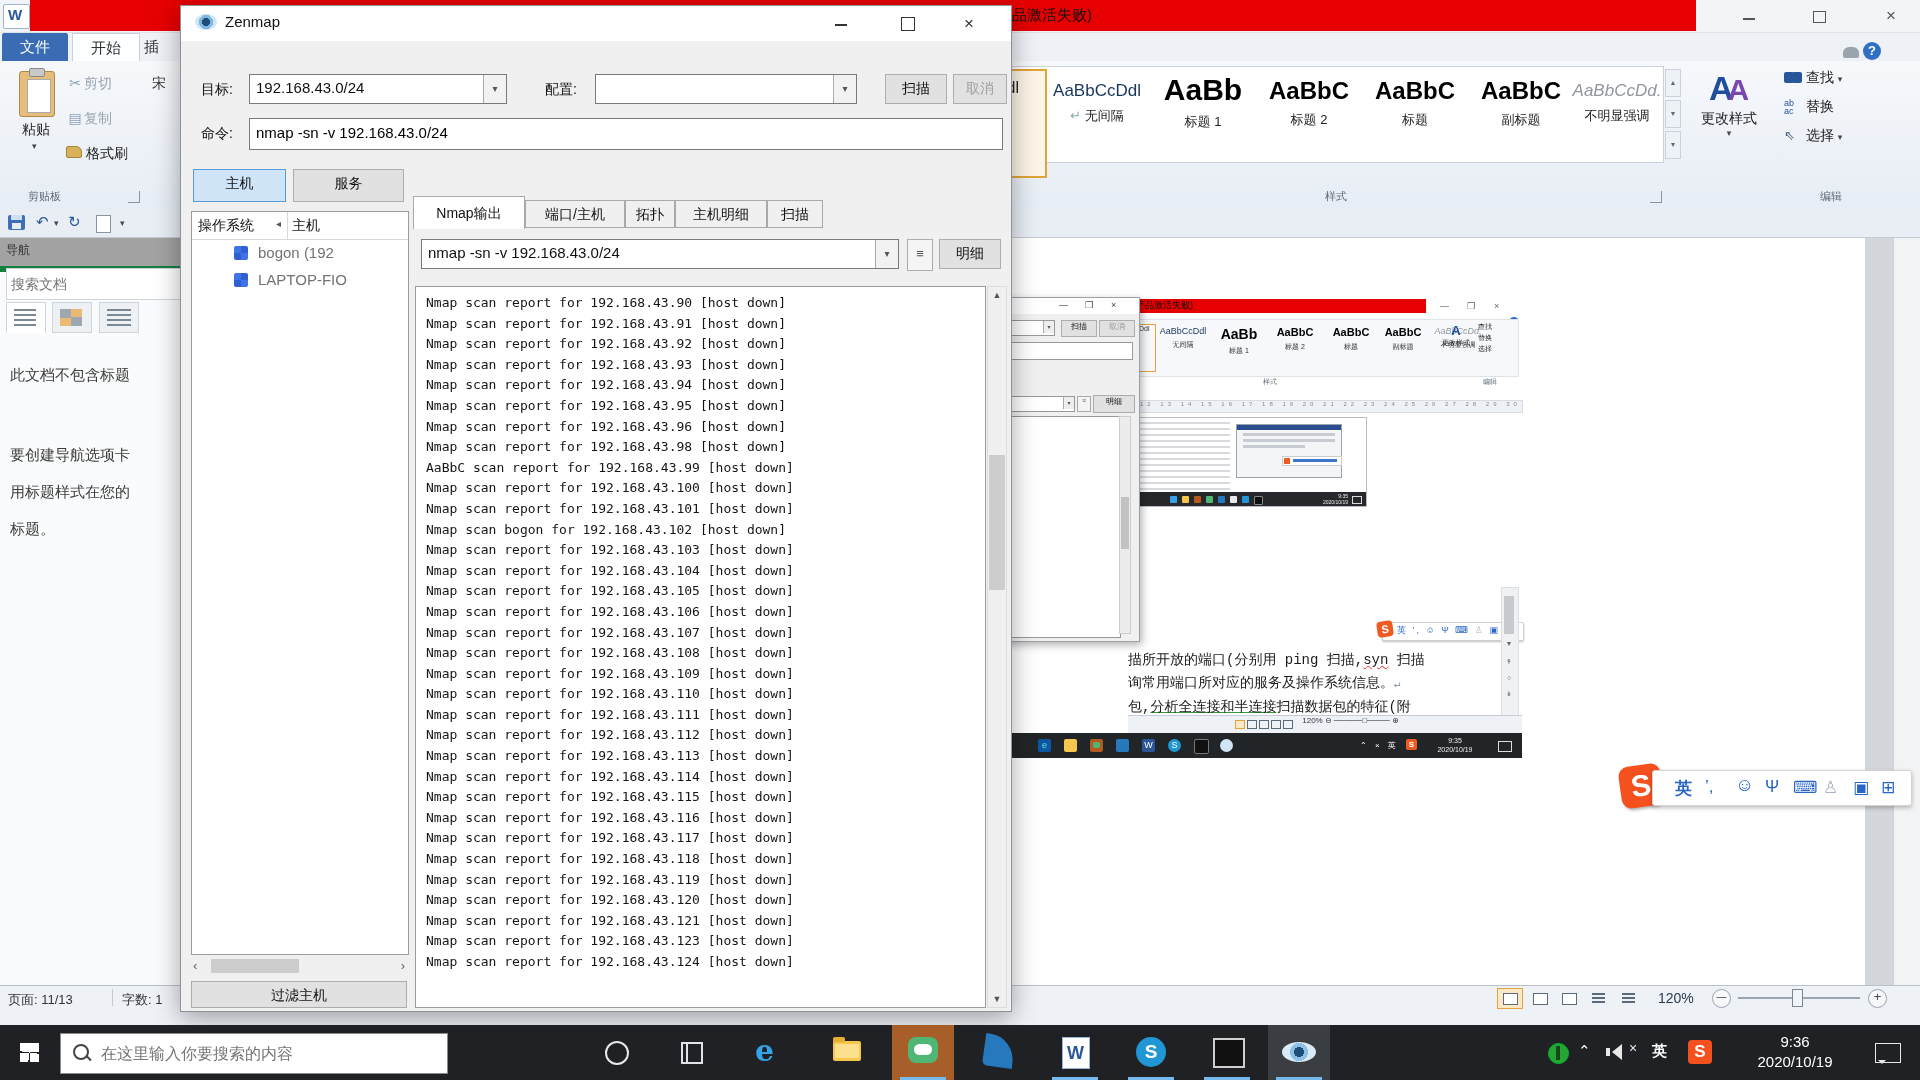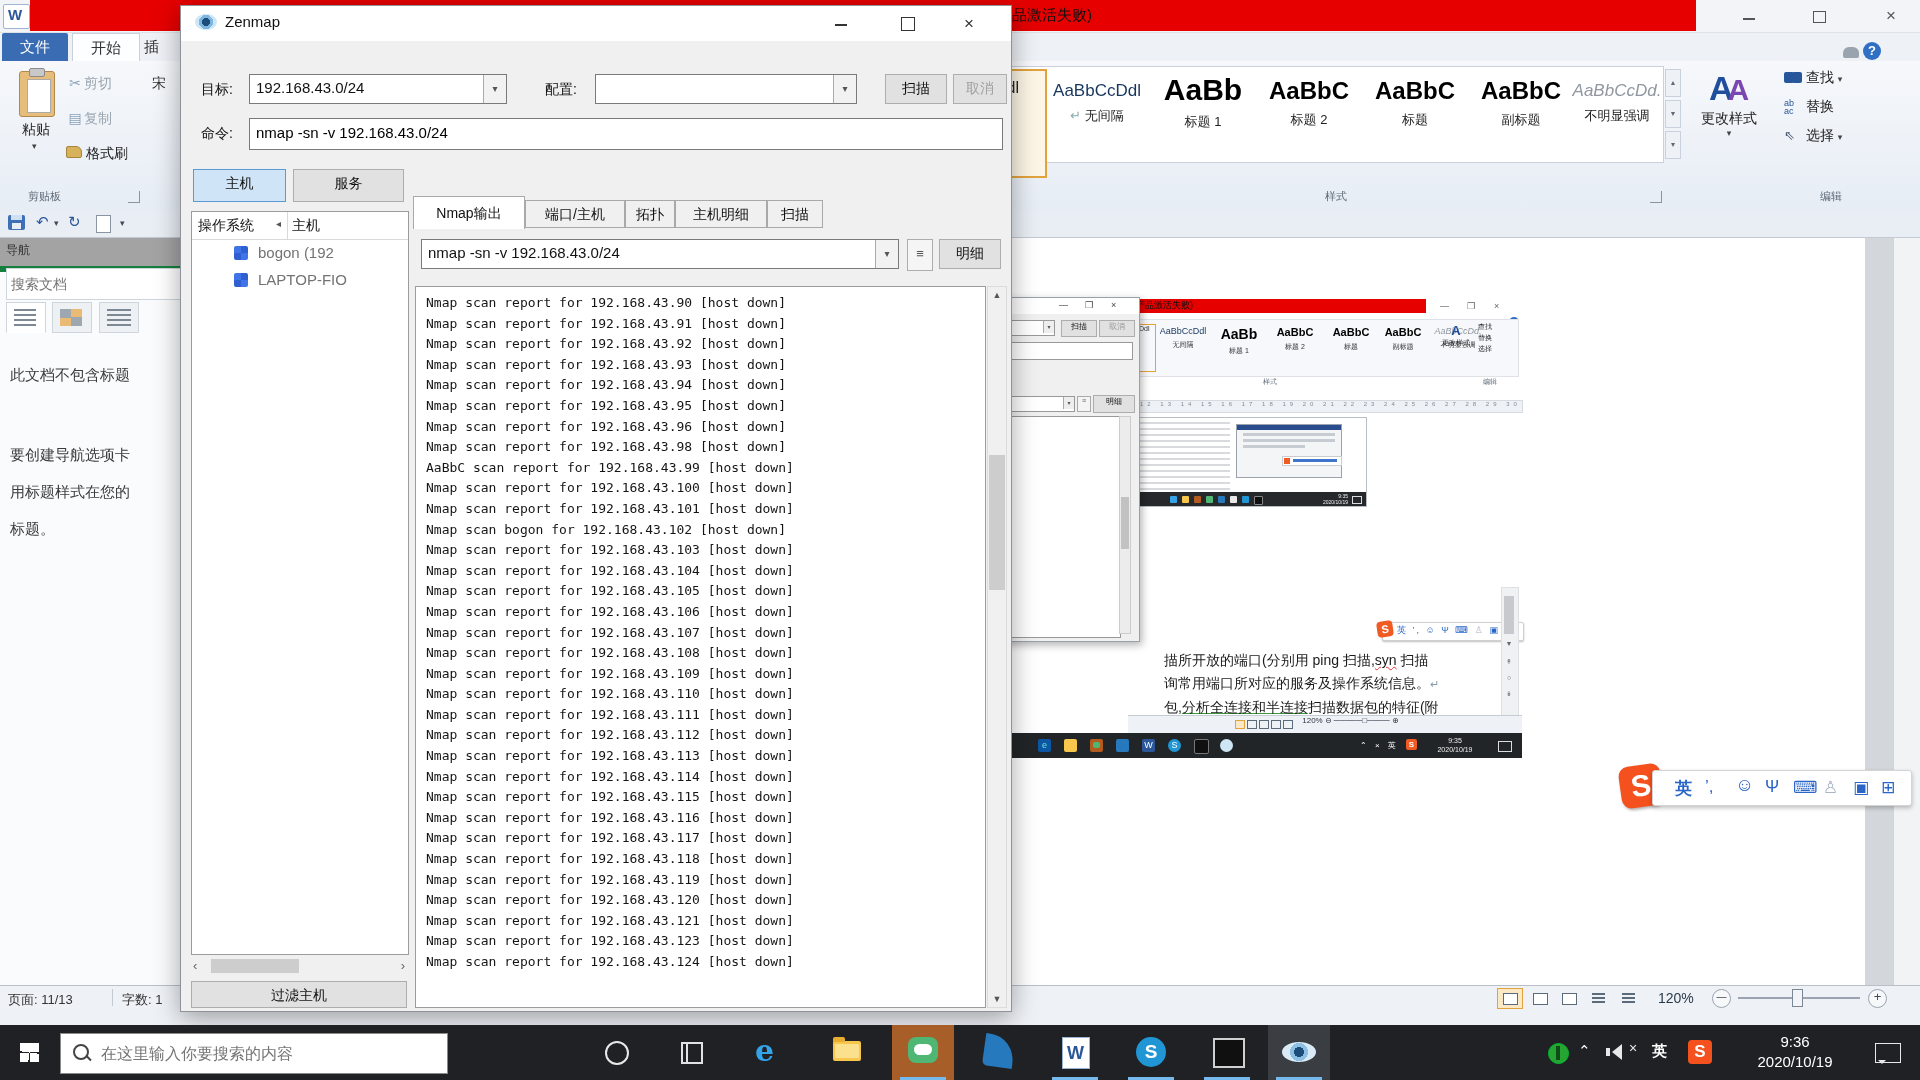--- a/index.html
+++ b/index.html
@@ -143,21 +143,21 @@
   #nested .sogou b{position:absolute;left:10px;top:2px;width:44px;height:3px;background:#3f76cc;}
   #nested .tbar{position:absolute;left:0;top:74px;width:230px;height:14px;background:#26282b;}
   #nested .tbar .dot{position:absolute;top:4px;width:7px;height:7px;border-radius:1px;}
   #nested .ntime{position:absolute;right:18px;top:1px;color:#eee;font-size:5px;line-height:6px;text-align:right;}
   #nested .nbox{position:absolute;right:4px;top:4px;width:8px;height:6px;border:1px solid #ddd;}
   
   #m-sogou{position:absolute;left:560px;top:325px;width:140px;height:17px;background:#fff;border:1px solid #d0d0d0;border-radius:2px;box-shadow:0 1px 2px rgba(0,0,0,.25);}
   #m-sogou .s{position:absolute;left:-6px;top:-2px;width:16px;height:16px;background:#f05a23;border-radius:4px;color:#fff;font-weight:bold;font-size:11px;text-align:center;line-height:16px;transform:rotate(-8deg);}
   #m-sogou .row{position:absolute;left:14px;top:1px;font-size:9px;color:#2a66c8;letter-spacing:2px;white-space:nowrap;}
   
-  #m-doctext{position:absolute;left:306px;top:352px;width:360px;font-family:Liberation Sans, sans-serif;font-size:14px;color:#1a1a1a;line-height:23px;white-space:nowrap;margin-left:36px;}
+  #m-doctext{position:absolute;left:306px;top:352px;width:360px;font-family:Liberation Mono, monospace;font-size:14px;color:#1a1a1a;line-height:23px;white-space:nowrap;}
   .sq-red{text-decoration:underline wavy #e03030 1px;}
   .un-green{text-decoration:underline #3a9a3a 1px;}
   .pilc{color:#8899aa;font-size:11px;}
   
   #m-scroll{position:absolute;left:679px;top:290px;width:16px;height:130px;background:#f0f1f3;border:1px solid #dcdfe3;}
   #m-scroll .thumb{position:absolute;left:2px;top:8px;width:10px;height:38px;background:#c6cacf;}
   #m-scroll .g{position:absolute;left:0;width:14px;text-align:center;font-size:7px;color:#667;}
   #m-status{position:absolute;left:306px;top:418px;width:394px;height:17px;background:#eef1f6;border-top:1px solid #c6ccd4;font-size:8px;color:#334;}
   #m-status .ic{display:inline-block;width:8px;height:7px;border:1px solid #5b6b7c;margin:4px 1px 0 1px;vertical-align:top;}
   #m-status .ic.sel{border-color:#e3a33c;background:#fbe9c6;}

